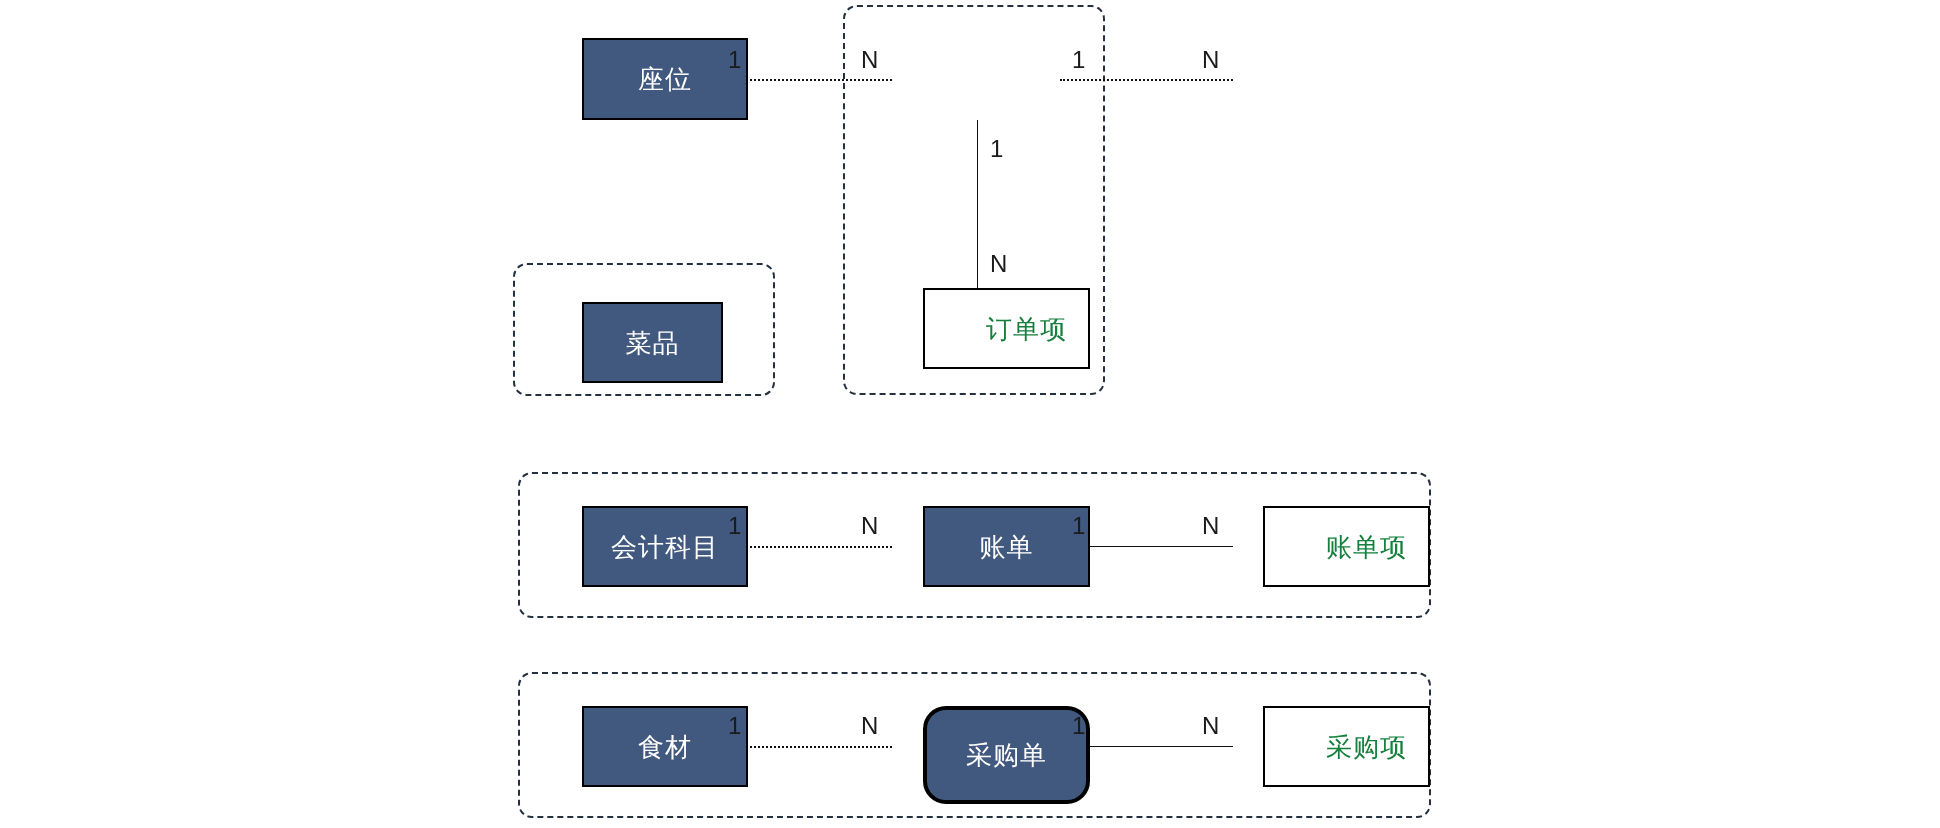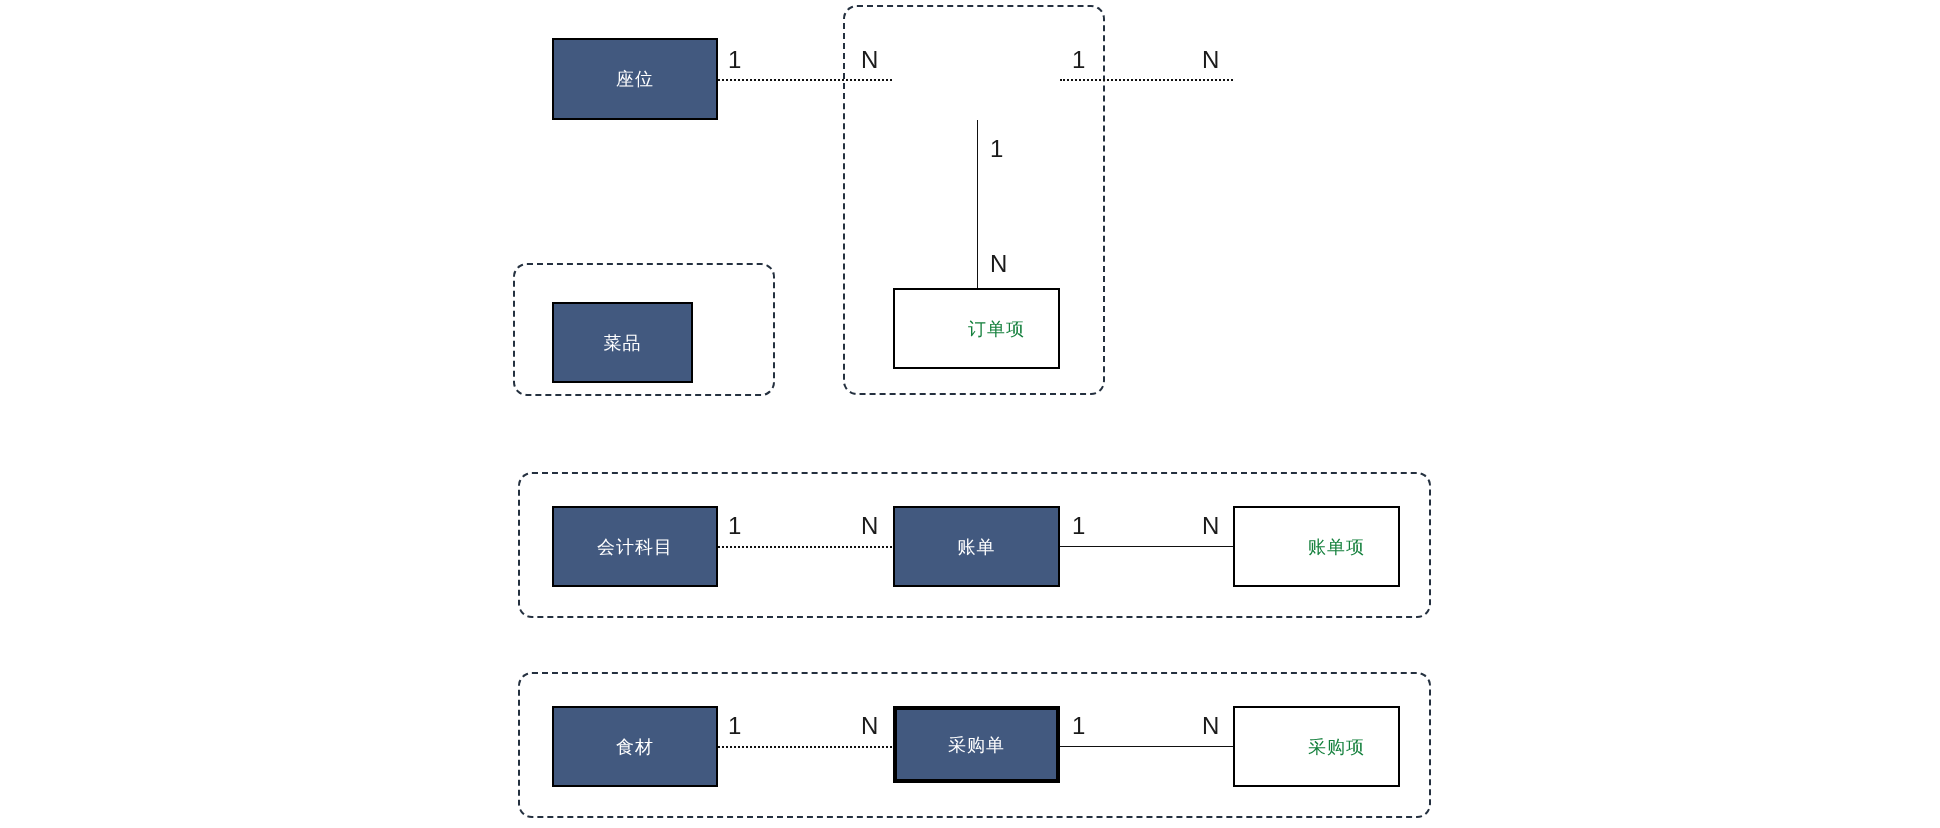--- a/index.html
+++ b/index.html
@@ -29,25 +29,26 @@
     background: transparent;
   }
 
   
   .entity {
     position: absolute;
     box-sizing: border-box;
     display: flex;
     align-items: center;
     justify-content: center;
-    font-size: 18px;
+    font-size: 26px;
     letter-spacing: 1px;
     line-height: 1;
     white-space: nowrap;
     z-index: 5;
+    margin-left: 30px;
   }
   .entity.filled {
     background: #42597f;
     border: 2.4px solid #000000;
     color: #ffffff;
   }
   .entity.filled.emphasis {
     border-width: 4.5px;
   }
   .entity.plain {
@@ -145,21 +146,21 @@
   <div class="card" style="left:1072px; top:514px;">1</div>
   <div class="card" style="left:1202px; top:514px;">N</div>
 
   <div class="edge h-dotted" style="left:718px; top:746px; width:174px;"></div>
   <div class="edge h-solid" style="left:1060px; top:746px; width:173px;"></div>
 
   <div class="entity filled" style="left:552px; top:706px; width:166px; height:81px;">
     <span>食材</span>
   </div>
 
-  <div class="entity filled emphasis" style="left:893px; top:706px; width:167px; height:77px;">
+  <div class="entity filled emphasis" style="left:893px; top:706px; width:167px; height:98px;border-radius:23px;">
     <span>采购单</span>
   </div>
 
   <div class="entity plain" style="left:1233px; top:706px; width:167px; height:81px;">
     <span>采购项</span>
   </div>
 
   <div class="card" style="left:728px; top:714px;">1</div>
   <div class="card" style="left:861px; top:714px;">N</div>
   <div class="card" style="left:1072px; top:714px;">1</div>

